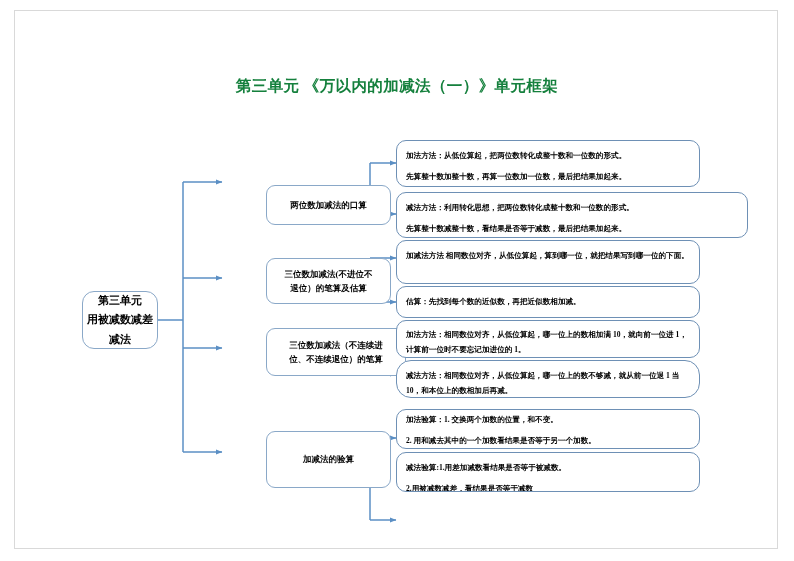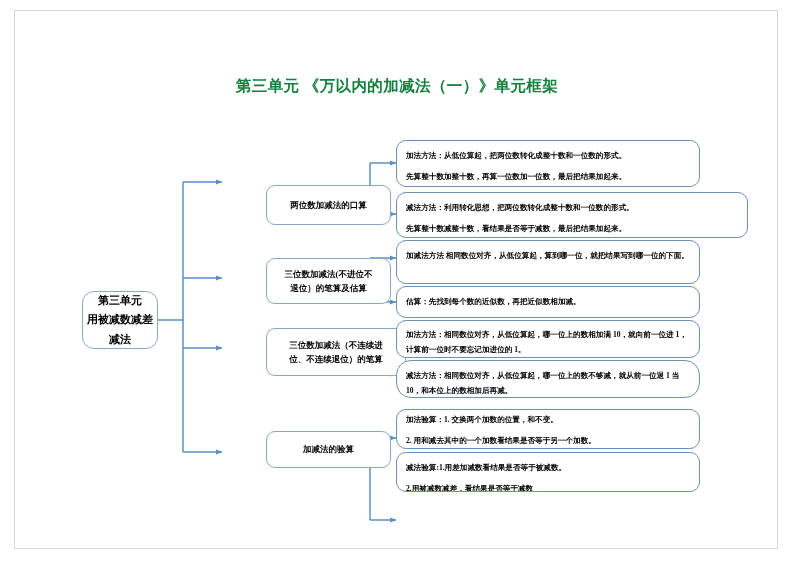--- a/index.html
+++ b/index.html
@@ -195,21 +195,21 @@
     </div>
   </div>
 
   <div class="node branch" style="left:230px; top:328px; width:140px; height:48px;">
     <div>
       <span class="btxt">三位数加减法（不连续进</span>
       <span class="btxt">位、不连续退位）的笔算</span>
     </div>
   </div>
 
-  <div class="node branch" style="left:230px; top:431px; width:125px; height:37px;">
+  <div class="node branch" style="left:230px; top:431px; width:125px; height:57px;">
     <div>
       <span class="btxt">加减法的验算</span>
       <span class="btxt"></span>
     </div>
   </div>
 
   <div class="node leaf" style="left:396px; top:140px; width:304px; height:47px;">
     <div class="ltxt">
       <span class="lline">加法方法：从低位算起，把两位数转化成整十数和一位数的形式。</span>
       <span class="lline">先算整十数加整十数，再算一位数加一位数，最后把结果加起来。</span>

